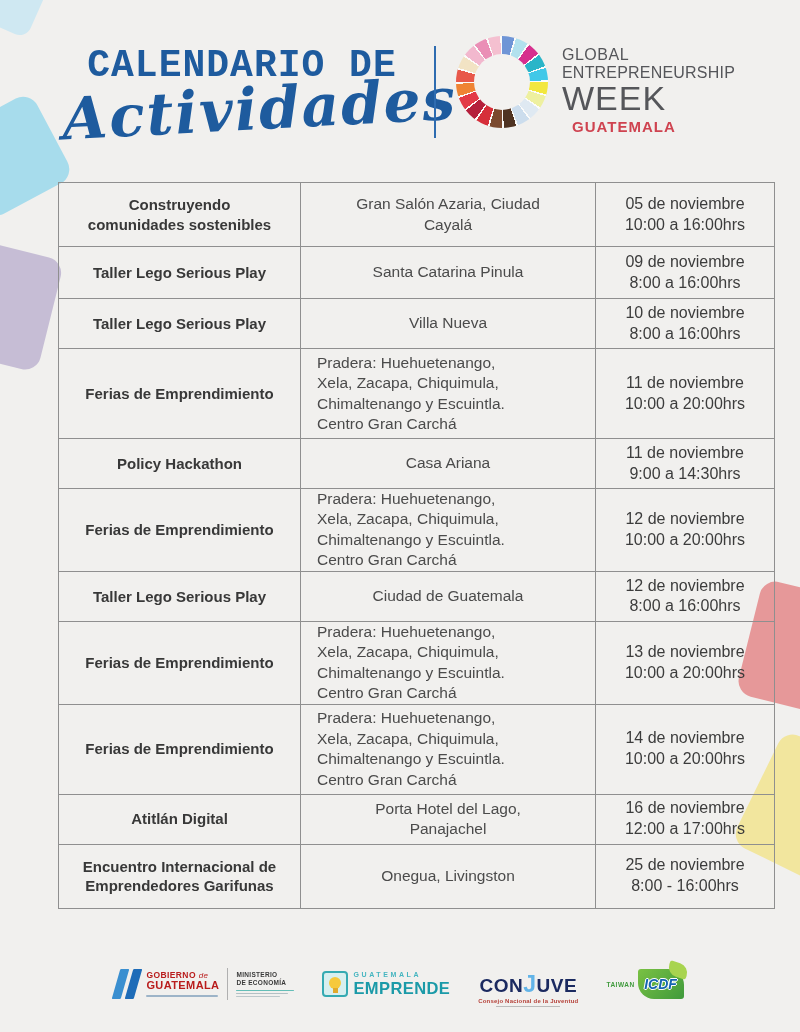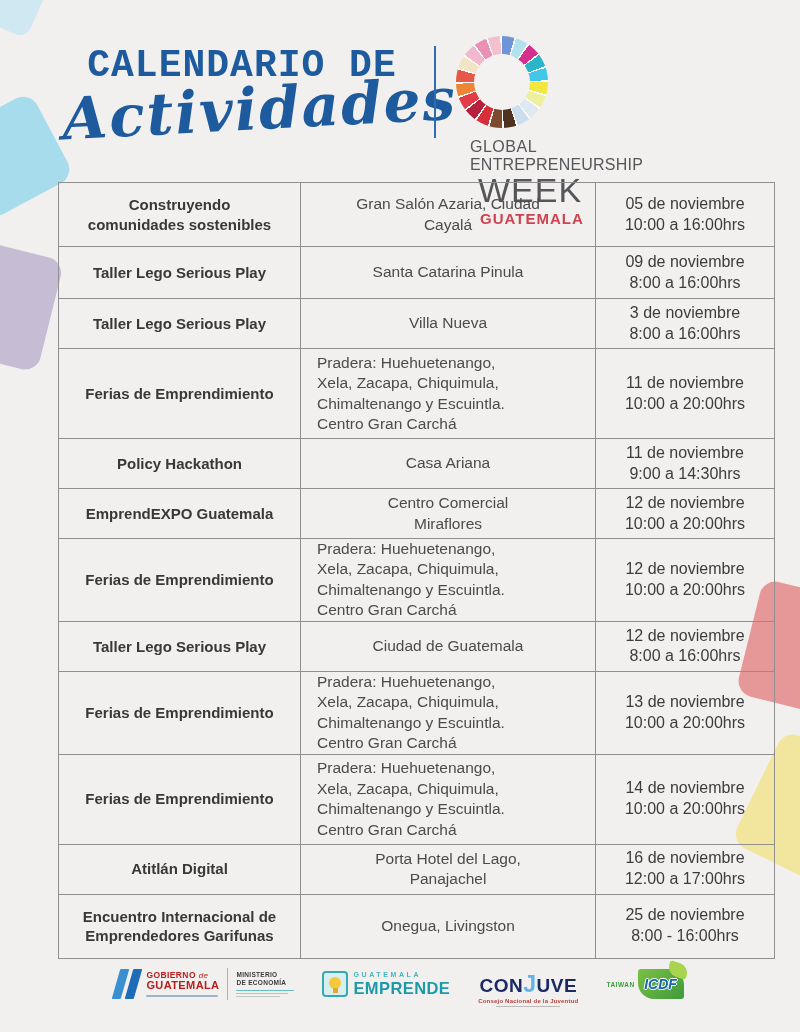--- a/index.html
+++ b/index.html
@@ -20,27 +20,27 @@
   
   .header { position:absolute; left:0; top:0; width:800px; height:180px; }
   .title-block { position:absolute; left:62px; top:44px; width:360px; text-align:center; color:var(--title-blue,#1e5b9e); }
   .title-main { font-size:38px; font-weight:800; letter-spacing:1px; font-family:Liberation Mono, monospace; }
   .title-script {
     font-family:"DejaVu Serif", cursive; font-style:italic; font-weight:700;
     font-size:58px; line-height:1; margin-top:-6px; transform:rotate(-3deg);
     letter-spacing:2px;
   }
   .header-divider { position:absolute; left:434px; top:46px; width:2px; height:92px; background:#2e6cb0; }
-  .gew { position:absolute; left:456px; top:36px; display:flex; align-items:flex-start;flex-direction:column; }
+  .gew { position:absolute; left:456px; top:36px; display:flex; align-items:flex-start; }
   .gew-ring { position:relative; width:92px; height:92px; border-radius:50%; flex:0 0 auto; }
   .gew-ring .hole { position:absolute; left:18px; top:18px; width:56px; height:56px; border-radius:50%; background:#f3f2f0; }
   .gew-text { margin-left:14px; padding-top:10px; color:var(--gew-gray,#55565a); }
   .gew-l1 { font-size:16px; letter-spacing:0.5px; line-height:1.1; }
   .gew-l2 { font-size:16px; letter-spacing:0.2px; line-height:1.1; }
-  .gew-l3 { font-size:34px; line-height:1.05; font-weight:400; letter-spacing:1px;margin-left:8px; }
+  .gew-l3 { font-size:34px; line-height:1.05; font-weight:400; letter-spacing:1px; }
   .gew-country { font-size:15px; font-weight:700; letter-spacing:1px; color:var(--gew-red,#cf4350); margin-left:10px; margin-top:1px; }
 
   
   table.schedule {
     position:absolute; left:58px; top:182px; width:684px;
     border-collapse:collapse; table-layout:fixed;
   }
   table.schedule td { border:1px solid #8f8f8f; vertical-align:middle; }
   td.c-activity { width:242px; text-align:center; font-weight:700; font-size:15px; color:#383838; line-height:1.3; white-space:pre-line; padding:12px 8px; }
   td.c-location { width:295px; text-align:center; font-size:15.5px; color:#4b4b4b; line-height:1.32; white-space:pre-line; padding:0 6px; }
@@ -139,50 +139,41 @@
           <td class="c-location">Santa Catarina Pinula</td>
           <td class="c-datetime">
             <div>09 de noviembre</div>
             <div>8:00 a 16:00hrs</div>
           </td>
         </tr>
         <tr style="height: 50px;">
           <td class="c-activity">Taller Lego Serious Play</td>
           <td class="c-location">Villa Nueva</td>
           <td class="c-datetime">
-            <div>3 de noviembre</div>
+            <div>10 de noviembre</div>
             <div>8:00 a 16:00hrs</div>
           </td>
         </tr>
         <tr style="height: 90px;">
           <td class="c-activity">Ferias de Emprendimiento</td>
           <td class="c-location left">Pradera: Huehuetenango,
 Xela, Zacapa, Chiquimula,
 Chimaltenango y Escuintla.
 Centro Gran Carchá</td>
           <td class="c-datetime">
             <div>11 de noviembre</div>
             <div>10:00 a 20:00hrs</div>
           </td>
         </tr>
         <tr style="height: 50px;">
           <td class="c-activity">Policy Hackathon</td>
           <td class="c-location">Casa Ariana</td>
           <td class="c-datetime">
             <div>11 de noviembre</div>
             <div>9:00 a 14:30hrs</div>
-          </td>
-        </tr>
-        <tr style="height: 50px;">
-          <td class="c-activity">EmprendEXPO Guatemala</td>
-          <td class="c-location">Centro Comercial
-Miraflores</td>
-          <td class="c-datetime">
-            <div>12 de noviembre</div>
-            <div>10:00 a 20:00hrs</div>
           </td>
         </tr>
         <tr style="height: 78px;">
           <td class="c-activity">Ferias de Emprendimiento</td>
           <td class="c-location left">Pradera: Huehuetenango,
 Xela, Zacapa, Chiquimula,
 Chimaltenango y Escuintla.
 Centro Gran Carchá</td>
           <td class="c-datetime">
             <div>12 de noviembre</div>

